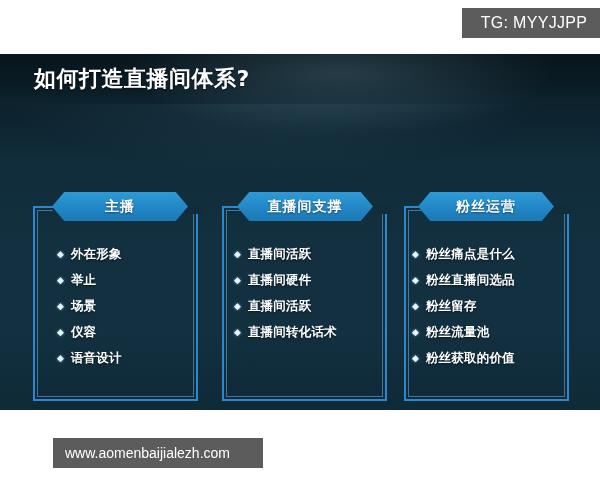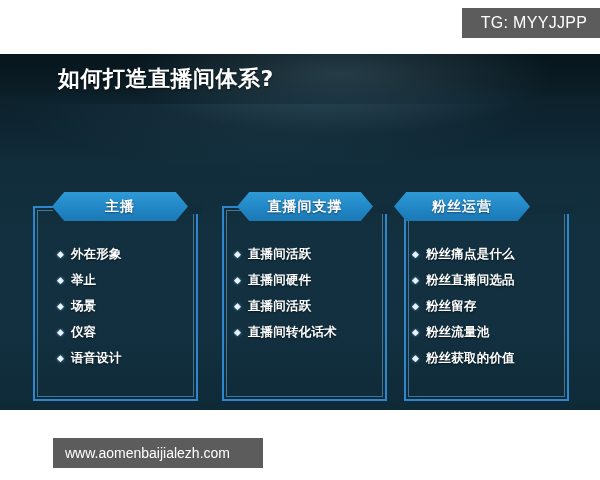--- a/index.html
+++ b/index.html
@@ -57,21 +57,21 @@
     position: absolute;
     left: 130px;
     top: -40px;
     width: 420px;
     height: 120px;
     background: radial-gradient(ellipse at center, rgba(150,200,225,0.20) 0%, rgba(150,200,225,0) 72%);
     pointer-events: none;
   }
   #slide-title {
     position: absolute;
-    left: 58px;
+    left: 34px;
     top: 10px;
     font-size: 22px;
     font-weight: bold;
     color: #ffffff;
     letter-spacing: 0.5px;
     text-shadow: 0 1px 2px rgba(0,0,0,0.6);
     white-space: nowrap;
   }
 
   
@@ -122,21 +122,21 @@
   .banner-label {
     color: #ffffff;
     font-size: 14px;
     font-weight: bold;
     letter-spacing: 1px;
     white-space: nowrap;
     text-shadow: 0 1px 2px rgba(0,0,0,0.45);
   }
   #banner-1 { left: 52px; }
   #banner-2 { left: 237px; }
-  #banner-3 { left: 394px; }
+  #banner-3 { left: 418px; }
 
   
   .bullet-list {
     position: absolute;
     top: 192px;
     list-style: none;
     margin: 0;
     padding: 0;
     z-index: 4;
   }

